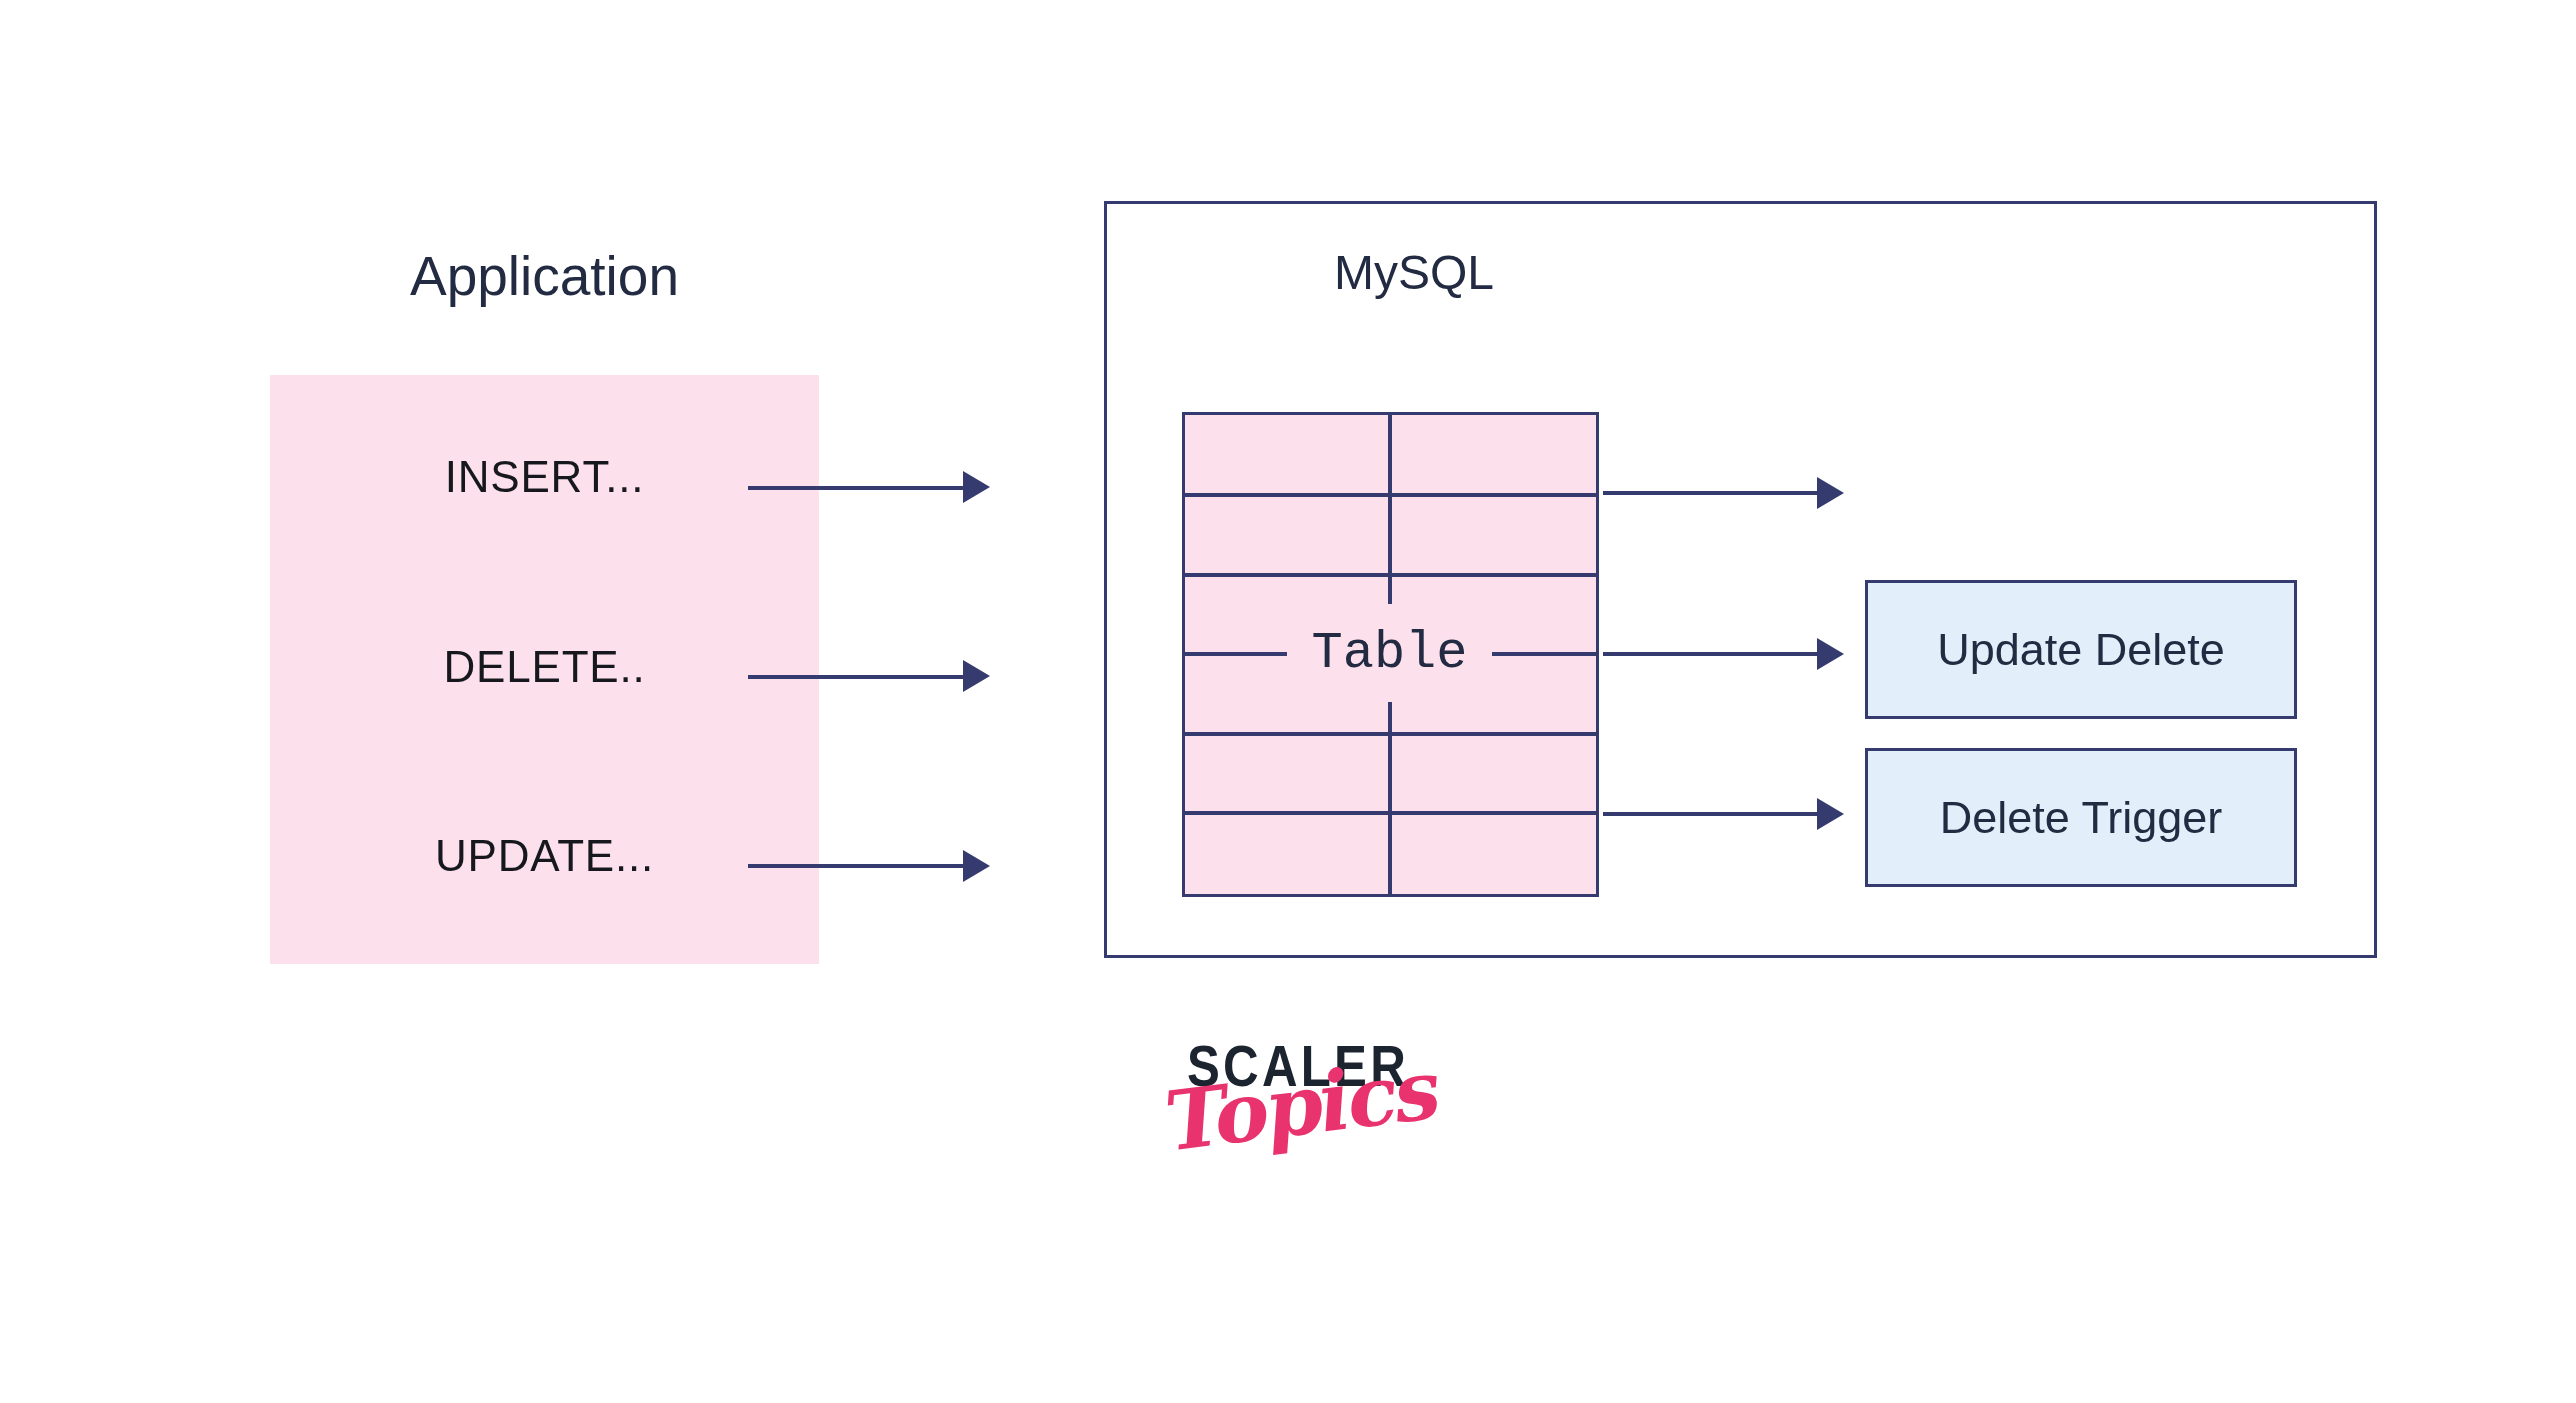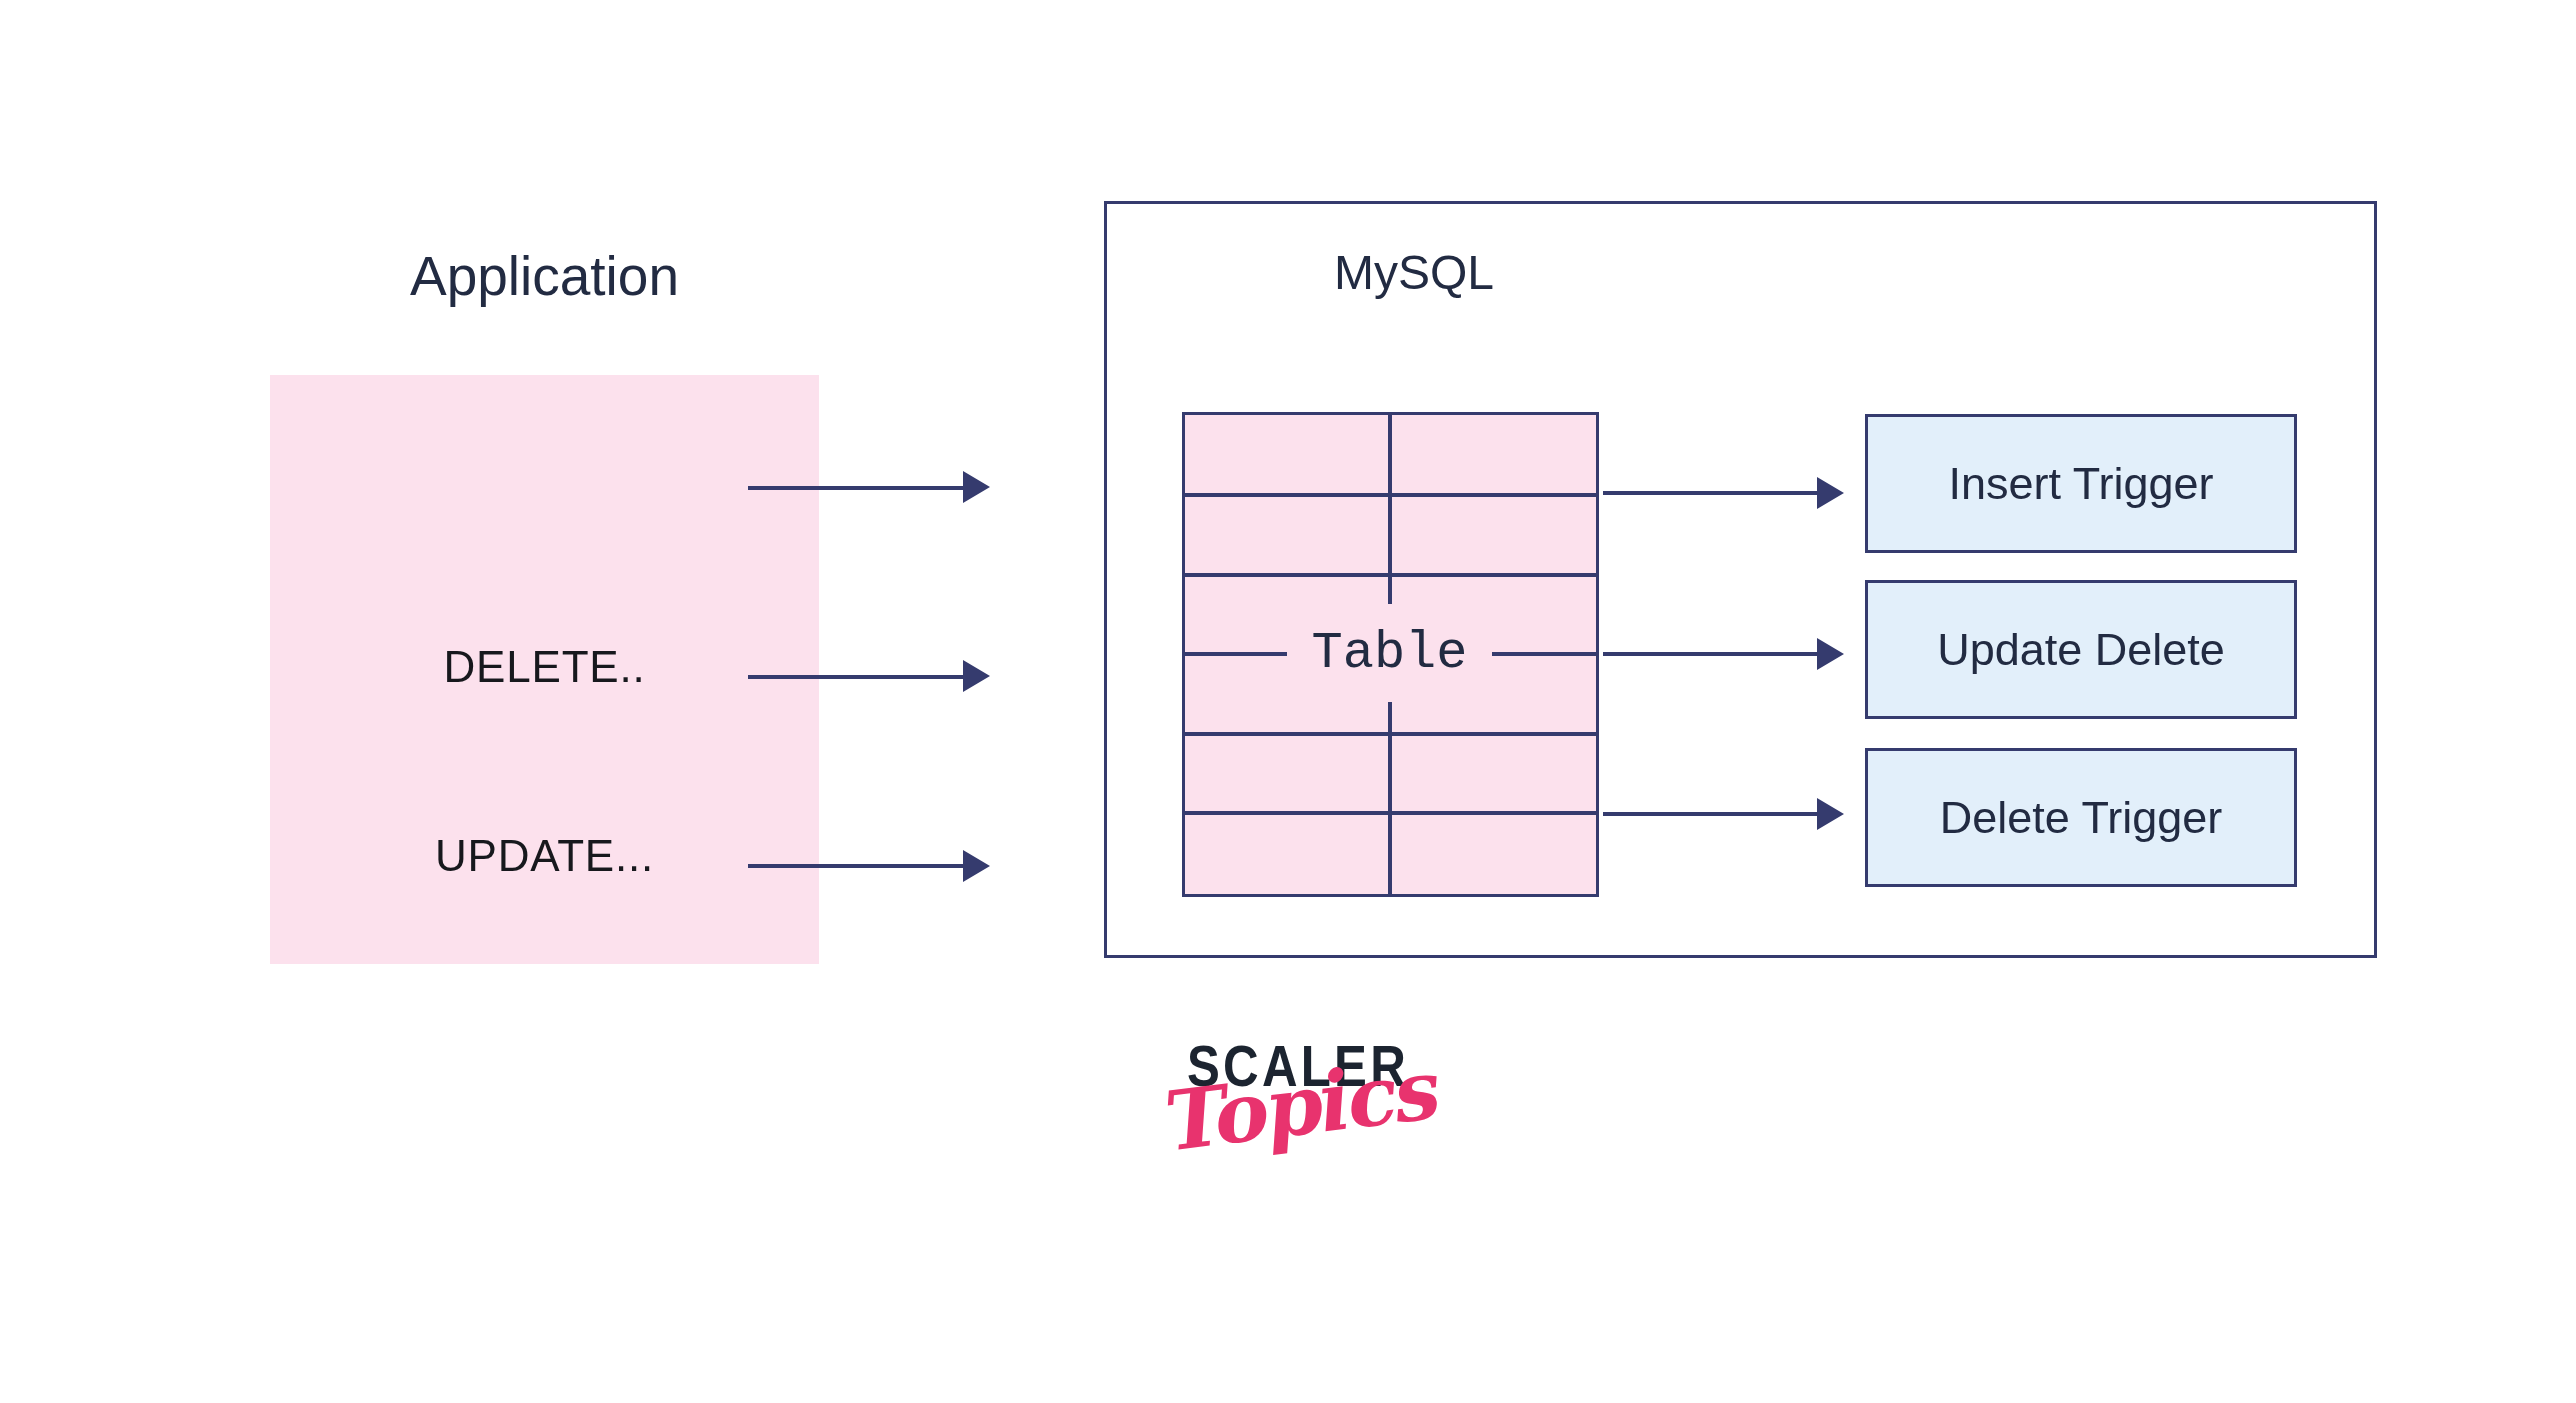--- a/index.html
+++ b/index.html
@@ -49,20 +49,21 @@
     transform:rotate(-7deg);transform-origin:left top;}
 </style>
 </head>
 <body>
 
 <div class="canvas">
 
   <div class="app-title">Application</div>
 
   <div class="app-box">
+    <div class="stmt stmt-1">INSERT...</div>
     <div class="stmt stmt-2">DELETE..</div>
     <div class="stmt stmt-3">UPDATE...</div>
   </div>
 
   <div>
     <div class="shaft" style="left:748px;top:486px;width:215px"></div>
     <div class="head" style="left:963px;top:471px"></div>
   </div>
   <div>
     <div class="shaft" style="left:748px;top:675px;width:215px"></div>
@@ -94,23 +95,20 @@
     </div>
     <div>
       <div class="shaft" style="left:496px;top:448px;width:214px"></div>
       <div class="head" style="left:710px;top:434px"></div>
     </div>
     <div>
       <div class="shaft" style="left:496px;top:608px;width:214px"></div>
       <div class="head" style="left:710px;top:594px"></div>
     </div>
 
-    <div class="trigger tg-1">
-      <span>Insert Trigger</span>
-    </div>
     <div class="trigger tg-2">
       <span>Update Delete</span>
     </div>
     <div class="trigger tg-3">
       <span>Delete Trigger</span>
     </div>
   </div>
 
   <div class="logo">
     <div class="logo-brand">SCALER</div>

